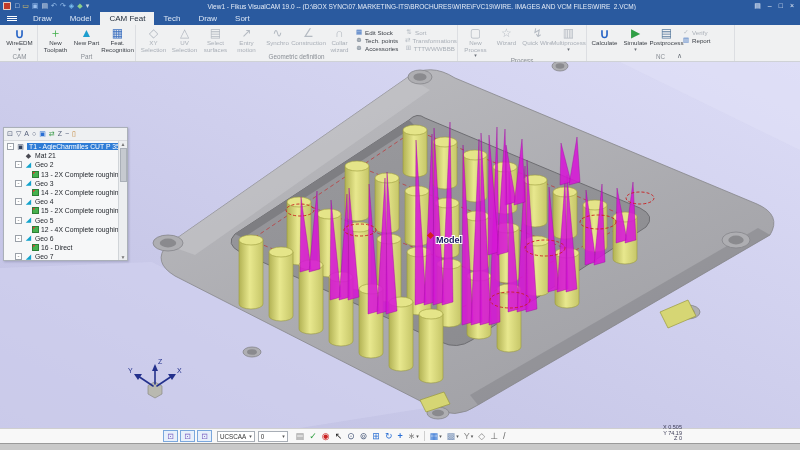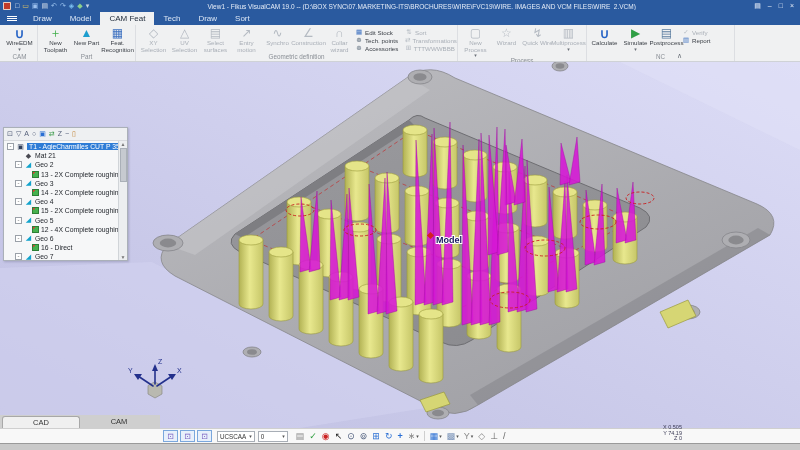--- a/index.html
+++ b/index.html
@@ -514,24 +514,20 @@
           <div class="trow" style="padding-left: 11px;">
             <span class="exp">-</span>
             <span class="nicon" style="color: rgb(18, 163, 204);">◢</span>
             <span class="nlab">Geo 7</span>
           </div>
         </div>
       <div id="treescroll">▲<div class="thumb"></div><div style="position:absolute;bottom:0;width:100%;">▼</div></div>
     </div>
   </div>
 
-  <div id="doctabs">
-      <div class="doctab raised">CAD</div>
-      <div class="doctab">CAM</div>
-    </div>
 
   <div id="statusbar">
     <div id="sbspacer"></div>
     <div id="vbtns" style="display:flex;">
         <div class="vbtn">⊡</div>
         <div class="vbtn">⊡</div>
         <div class="vbtn">⊡</div>
       </div>
     <div class="combo">
       <span>UCSCAA</span>

